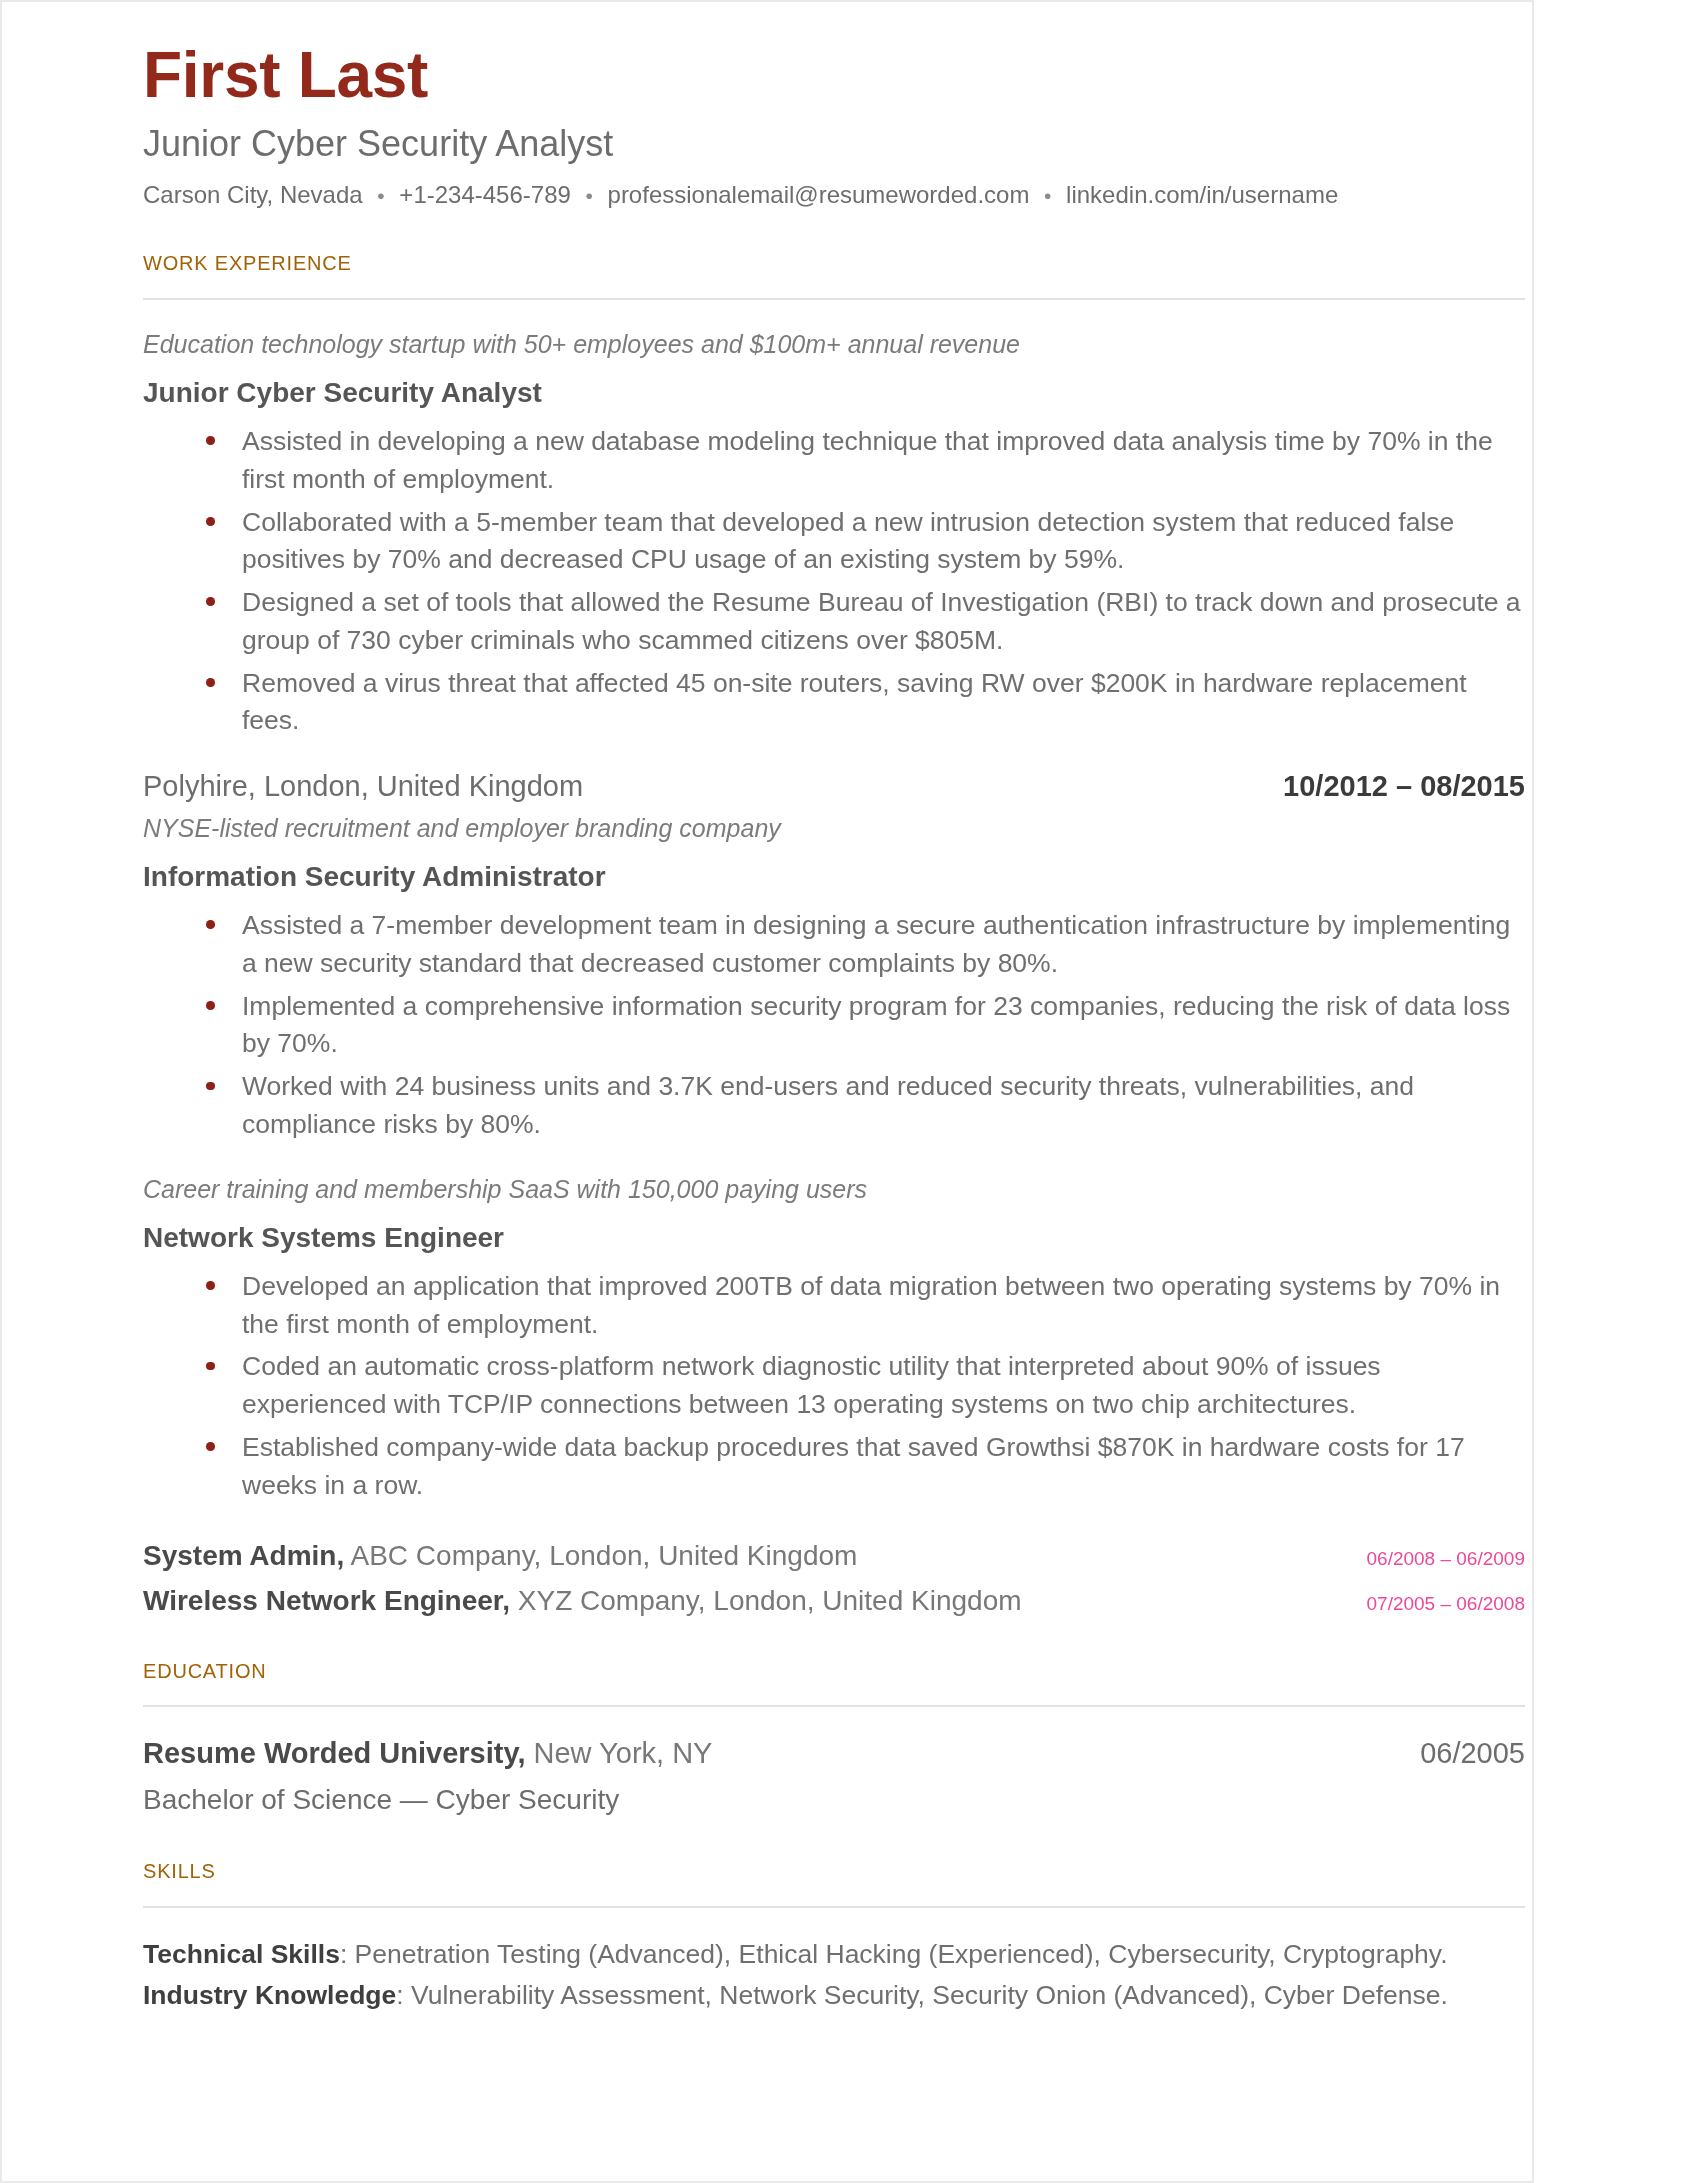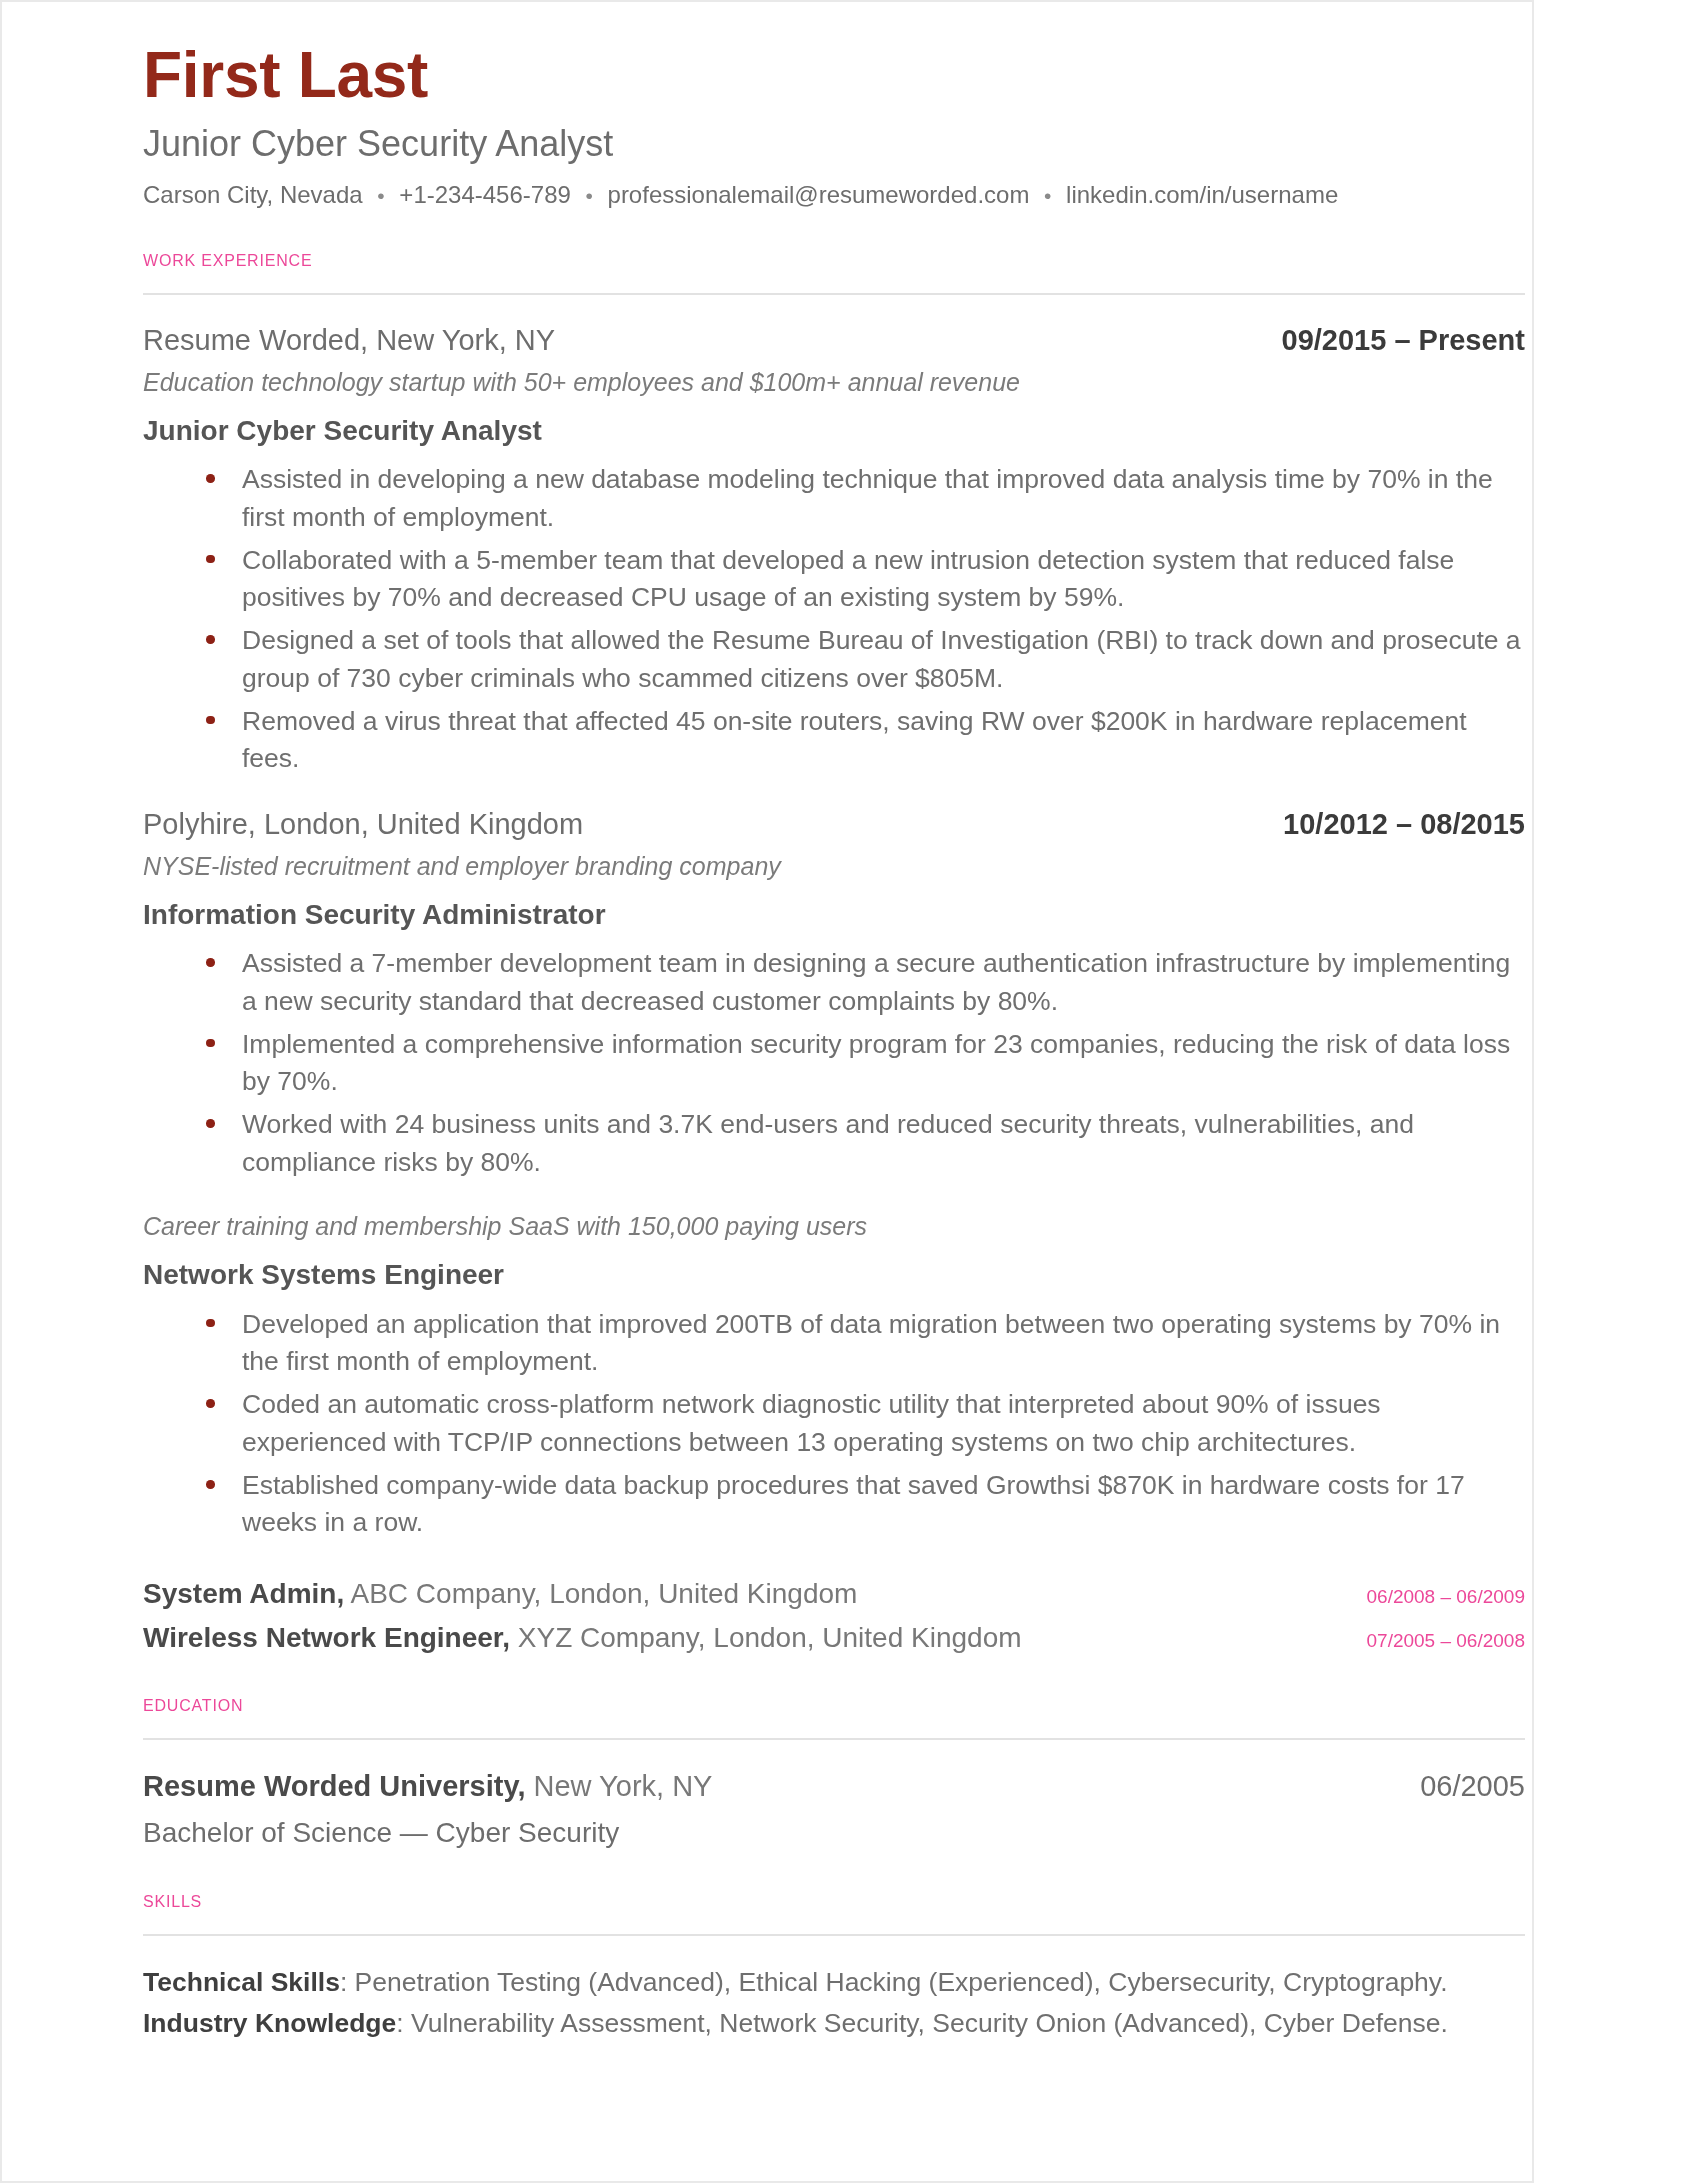--- a/index.html
+++ b/index.html
@@ -43,22 +43,22 @@
     font-size:24px;
     color:#6d6d6d;
     line-height:1.25;
     margin:0;
   }
   .contact .sep{padding:0 8px;font-size:21px;color:#8a8a8a;}
 
   
   .section{margin-top:42px;}
   .section-title{
-    font-size:16px;
-    color:#ec4899;
+    font-size:20px;
+    color:#a16207;
     letter-spacing:0.8px;
     font-weight:normal;
     margin:0 0 22.5px 0;
   }
   .rule{
     height:2px;
     background:#e2e2e2;
     width:100%;
     margin:0 0 28px 0;
   }
@@ -177,24 +177,20 @@
         <span class="sep">•</span>
         <span>linkedin.com/in/username</span>
       </div>
     </div>
 
     <div class="section">
       <div class="section-title">WORK EXPERIENCE</div>
       <div class="rule"></div>
 
       <div class="job">
-        <div class="job-head">
-          <div class="company">Resume Worded, New York, NY</div>
-          <div class="job-date">09/2015 – Present</div>
-        </div>
         <div class="company-desc">Education technology startup with 50+ employees and $100m+ annual revenue</div>
         <div class="role">Junior Cyber Security Analyst</div>
         <ul class="bullets">
           <li><span class="dot"></span><span>Assisted in developing a new database modeling technique that improved data analysis time by 70% in the first month of employment.</span></li>
           <li><span class="dot"></span><span>Collaborated with a 5-member team that developed a new intrusion detection system that reduced false positives by 70% and decreased CPU usage of an existing system by 59%.</span></li>
           <li><span class="dot"></span><span>Designed a set of tools that allowed the Resume Bureau of Investigation (RBI) to track down and prosecute a group of 730 cyber criminals who scammed citizens over $805M.</span></li>
           <li><span class="dot"></span><span>Removed a virus threat that affected 45 on-site routers, saving RW over $200K in hardware replacement fees.</span></li>
         </ul>
       </div>
 

